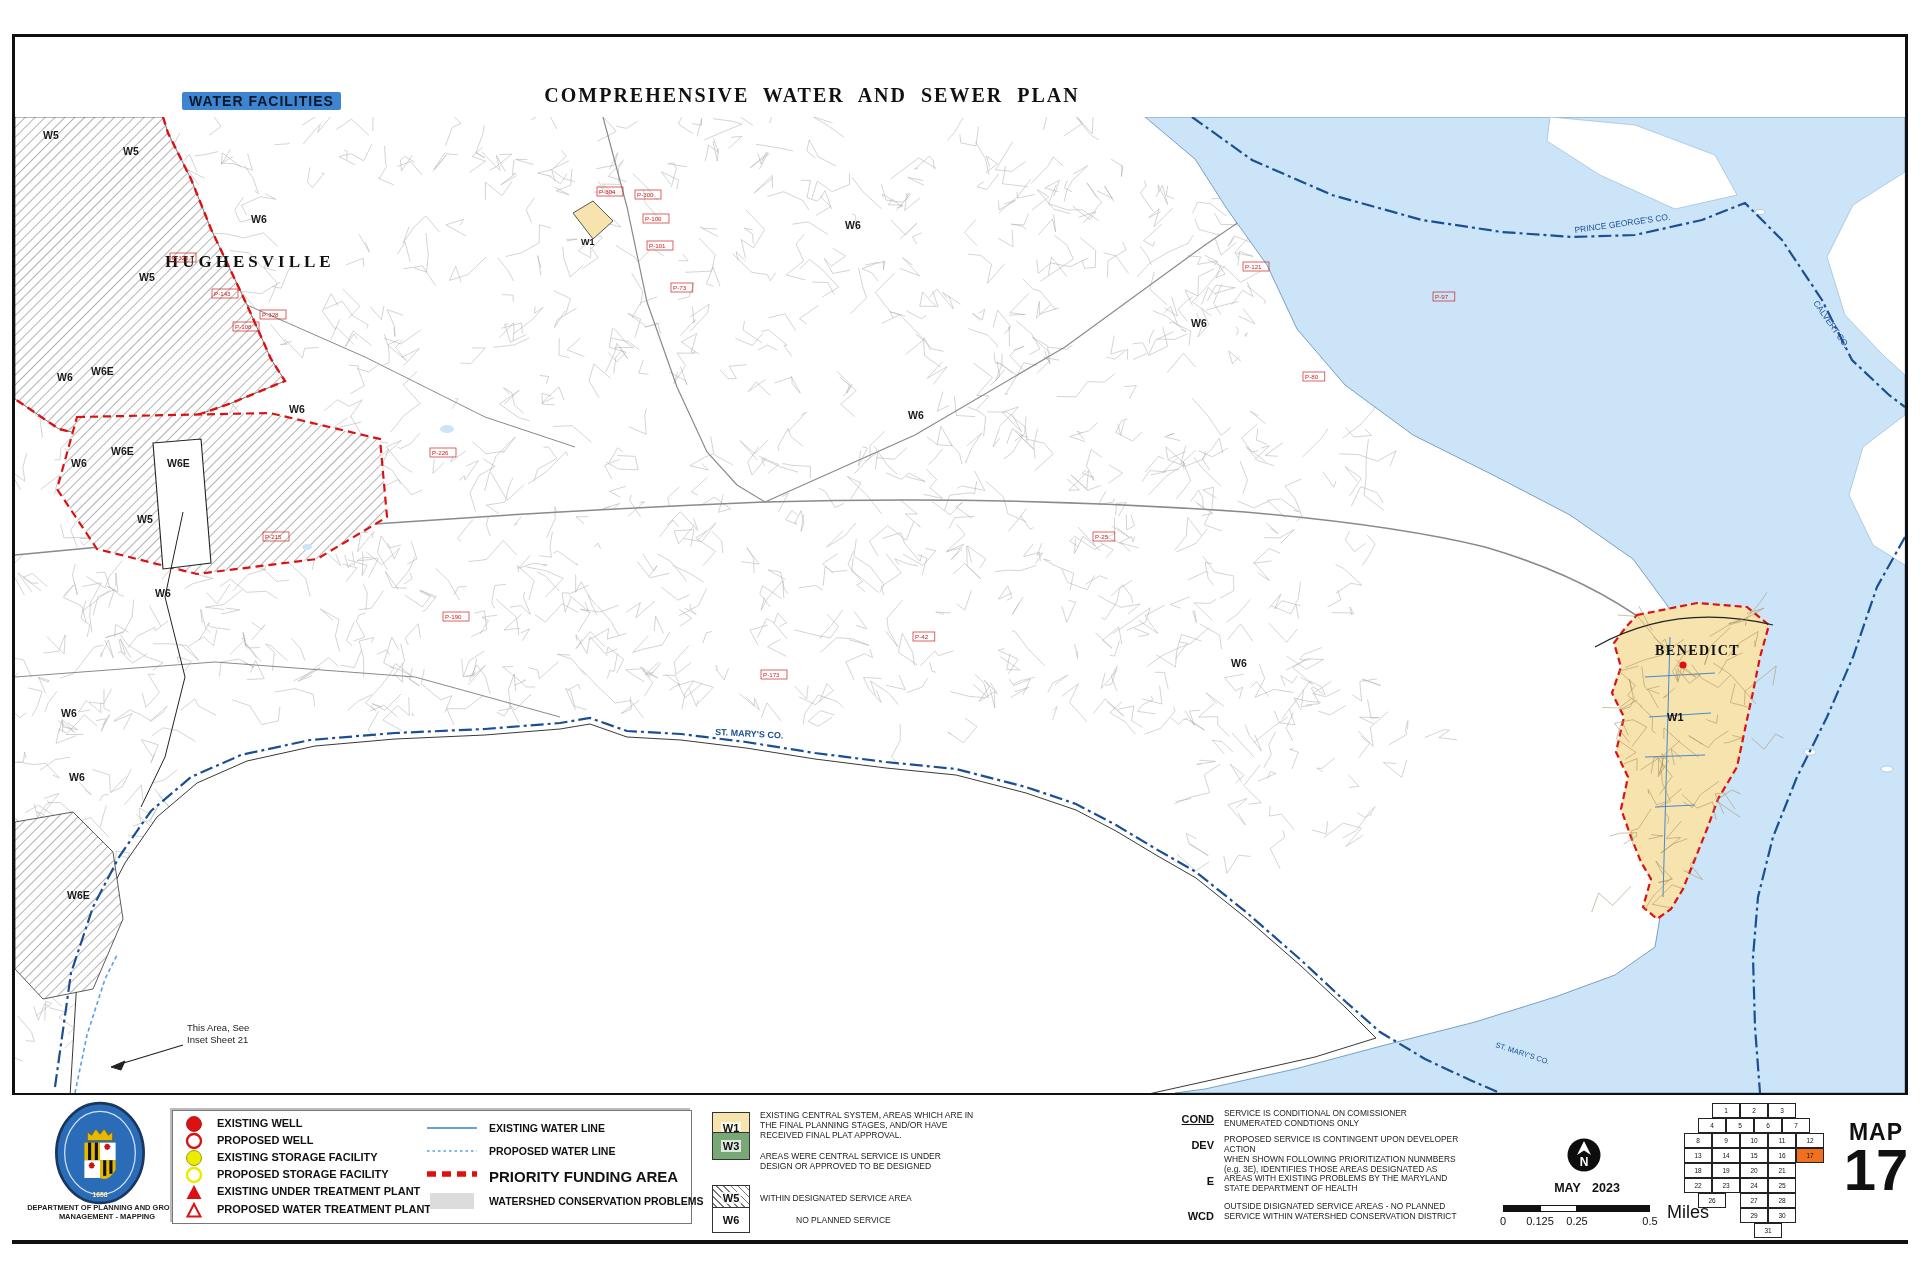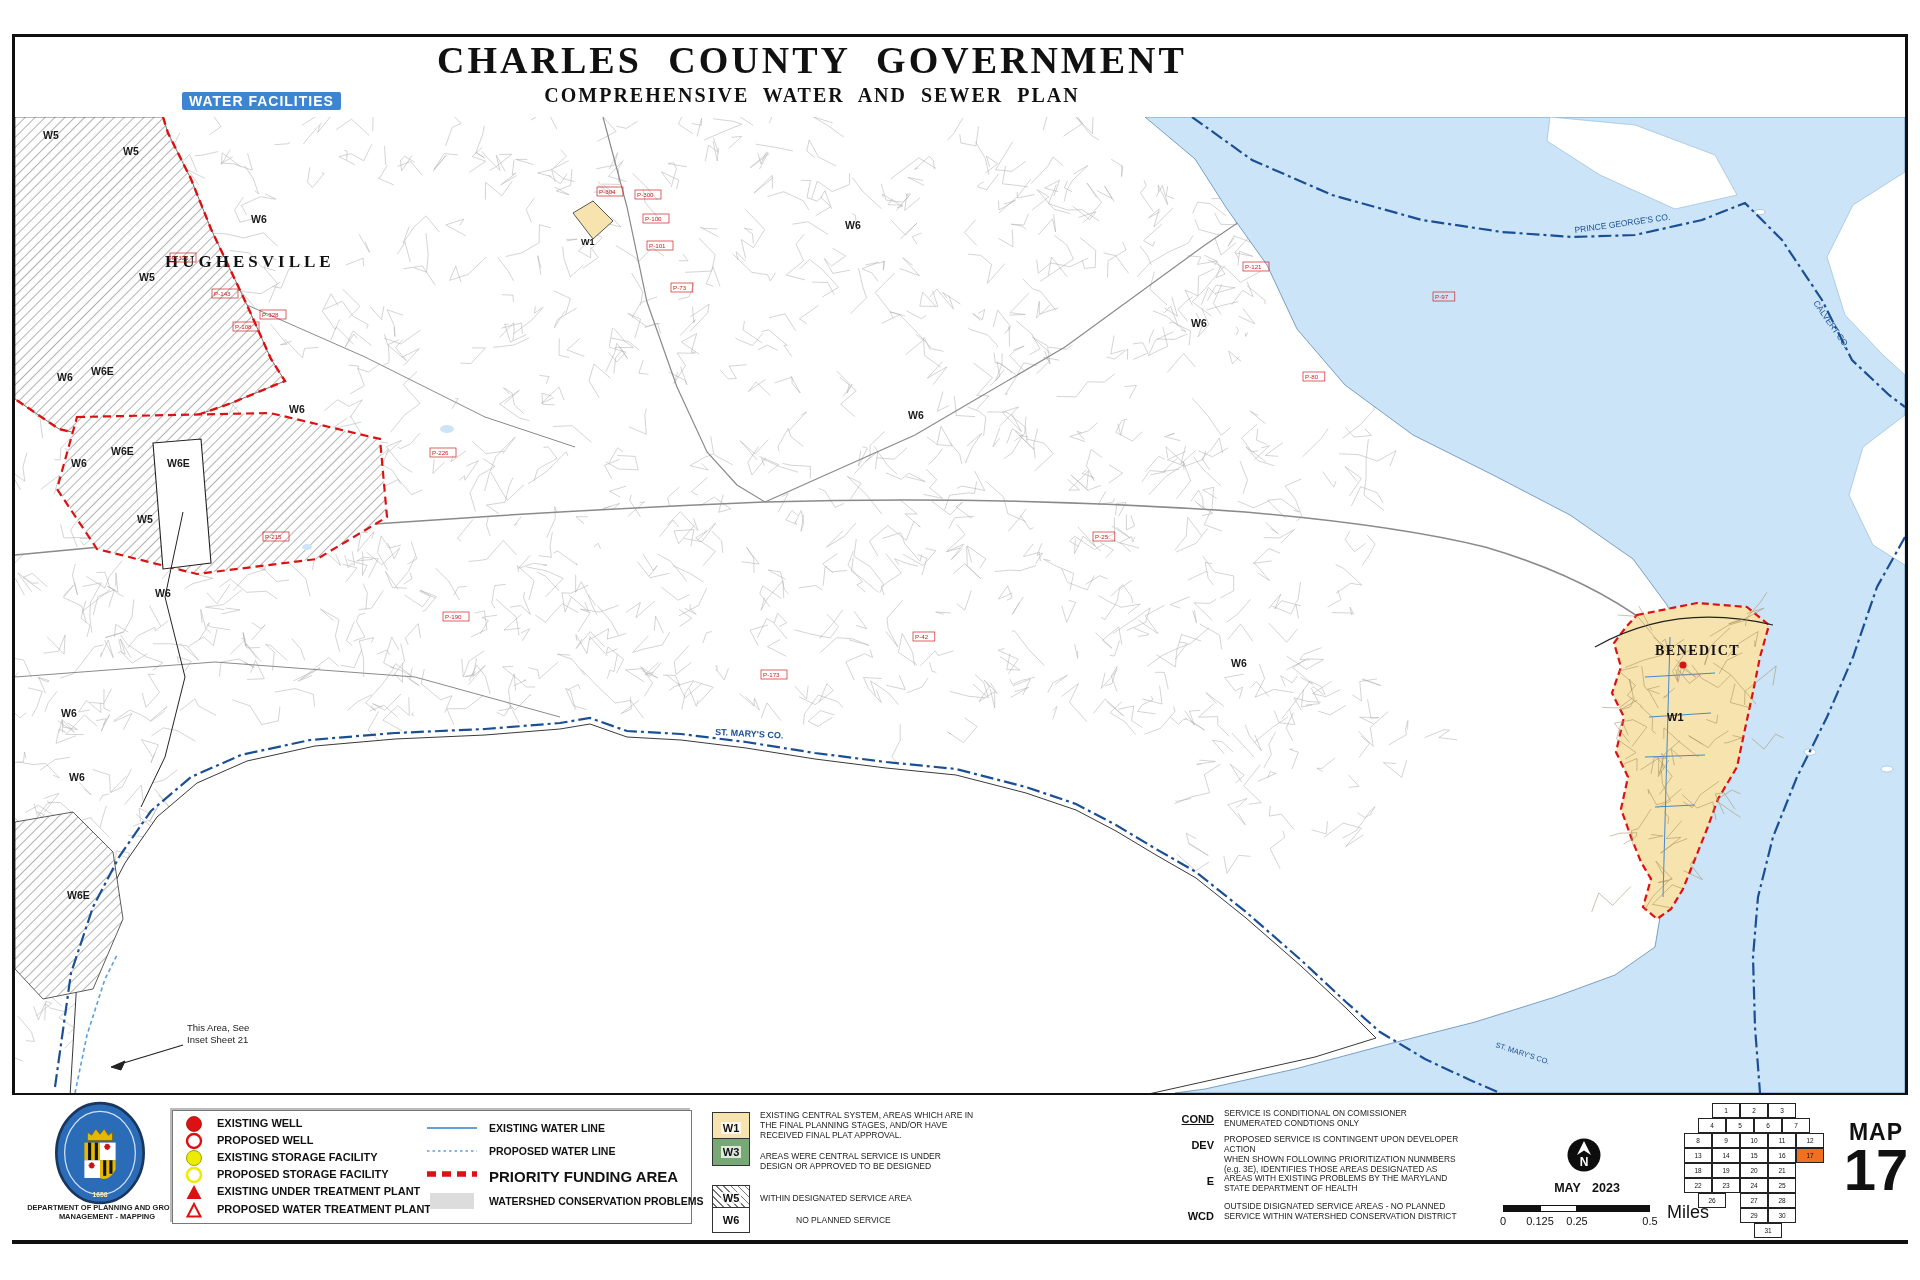--- a/index.html
+++ b/index.html
@@ -4,21 +4,21 @@
 <style>
   html,body{margin:0;padding:0;background:#fff;}
   #sheet{position:relative;width:1920px;height:1280px;background:#fff;overflow:hidden;
          font-family:"Liberation Sans",sans-serif;color:#111;}
   #frame{position:absolute;left:12px;top:34px;width:1890px;height:1201px;
          border:3px solid #101010;border-bottom:6px solid #101010;background:#fff;}
   .ttl{position:absolute;left:12px;width:1600px;text-align:center;
        font-family:"Liberation Serif",serif;font-weight:bold;}
   #title{top:38px;font-size:38px;letter-spacing:3px;word-spacing:14px;}
   #subtitle{top:84px;font-size:20px;letter-spacing:2px;word-spacing:7px;}
-  #badge{position:absolute;left:182px;top:92px;background:#3d85d1;color:#ffffff;
+  #badge{position:absolute;left:182px;top:92px;background:#3d85d1;color:#0f172a;
          font-weight:bold;font-size:14px;letter-spacing:1px;padding:1px 7px;border-radius:2px;}
   #mapwrap{position:absolute;left:15px;top:117px;width:1890px;height:976px;}
   
   #strip{position:absolute;left:12px;top:1093px;width:1896px;height:145px;background:#fff;
          border-top:2px solid #101010;}
   #agency{position:absolute;left:6px;top:108px;width:178px;text-align:center;
           font-size:7.5px;font-weight:bold;line-height:9px;color:#222;}
   #legendbox{position:absolute;left:160px;top:15px;width:518px;height:112px;
              border:1px solid #777;box-shadow:-2px -2px 0 #bbb;background:#fff;}
   .lg-row{position:absolute;height:18px;}
@@ -45,21 +45,20 @@
           font-weight:bold;font-size:23px;letter-spacing:1px;}
   #mapnum{position:absolute;left:1830px;top:46px;width:68px;text-align:center;
           font-weight:800;font-size:58px;line-height:58px;}
 </style>
 </head>
 <body>
 
 <div id="sheet">
   <div id="frame"></div>
 
-  <div class="ttl" id="title">CHARLES  COUNTY  GOVERNMENT</div>
   <div class="ttl" id="subtitle">COMPREHENSIVE  WATER  AND  SEWER  PLAN</div>
   <div id="badge">WATER FACILITIES</div>
 
   <div id="mapwrap">
   <svg id="mapsvg" width="1890" height="976" viewBox="0 0 1890 976">
     <defs>
       <pattern id="hatch" patternUnits="userSpaceOnUse" width="7" height="7" patternTransform="rotate(45)">
         <rect width="7" height="7" fill="#fff"></rect>
         <line x1="0" y1="0" x2="0" y2="7" stroke="#555" stroke-width="0.9"></line>
       </pattern>
@@ -1282,21 +1281,21 @@
             </svg></span>
           <span class="lg-lab" style="left:316px;font-size:10.5px">WATERSHED CONSERVATION PROBLEMS</span>
         </div>
       </div>
 
     <div id="zonescol">
         <div class="chip" style="top: 17px; height: 30px; background: rgb(246, 227, 174);">
           <span>W1</span>
         </div>
         <div class="zdesc" style="top: 15px;">EXISTING CENTRAL SYSTEM, AREAS WHICH ARE IN THE FINAL PLANNING STAGES, AND/OR HAVE RECEIVED FINAL PLAT APPROVAL.</div>
-        <div class="chip" style="top: 43px; height: 26px; background: rgb(121, 168, 119);">
+        <div class="chip" style="top: 37px; height: 26px; background: rgb(121, 168, 119);">
           <span>W3</span>
         </div>
         <div class="zdesc" style="top: 56px;">AREAS WERE CENTRAL SERVICE IS UNDER DESIGN OR APPROVED TO BE DESIGNED</div>
         <div class="chip" style="top: 90px; height: 24px; background: repeating-linear-gradient(45deg, rgb(255, 255, 255) 0px, rgb(255, 255, 255) 4px, rgb(119, 119, 119) 4px, rgb(119, 119, 119) 5px);">
           <span>W5</span>
         </div>
         <div class="zdesc" style="top: 98px;">WITHIN DESIGNATED SERVICE AREA</div>
         <div class="chip" style="top: 112px; height: 24px; background: rgb(255, 255, 255);">
           <span>W6</span>
         </div>

